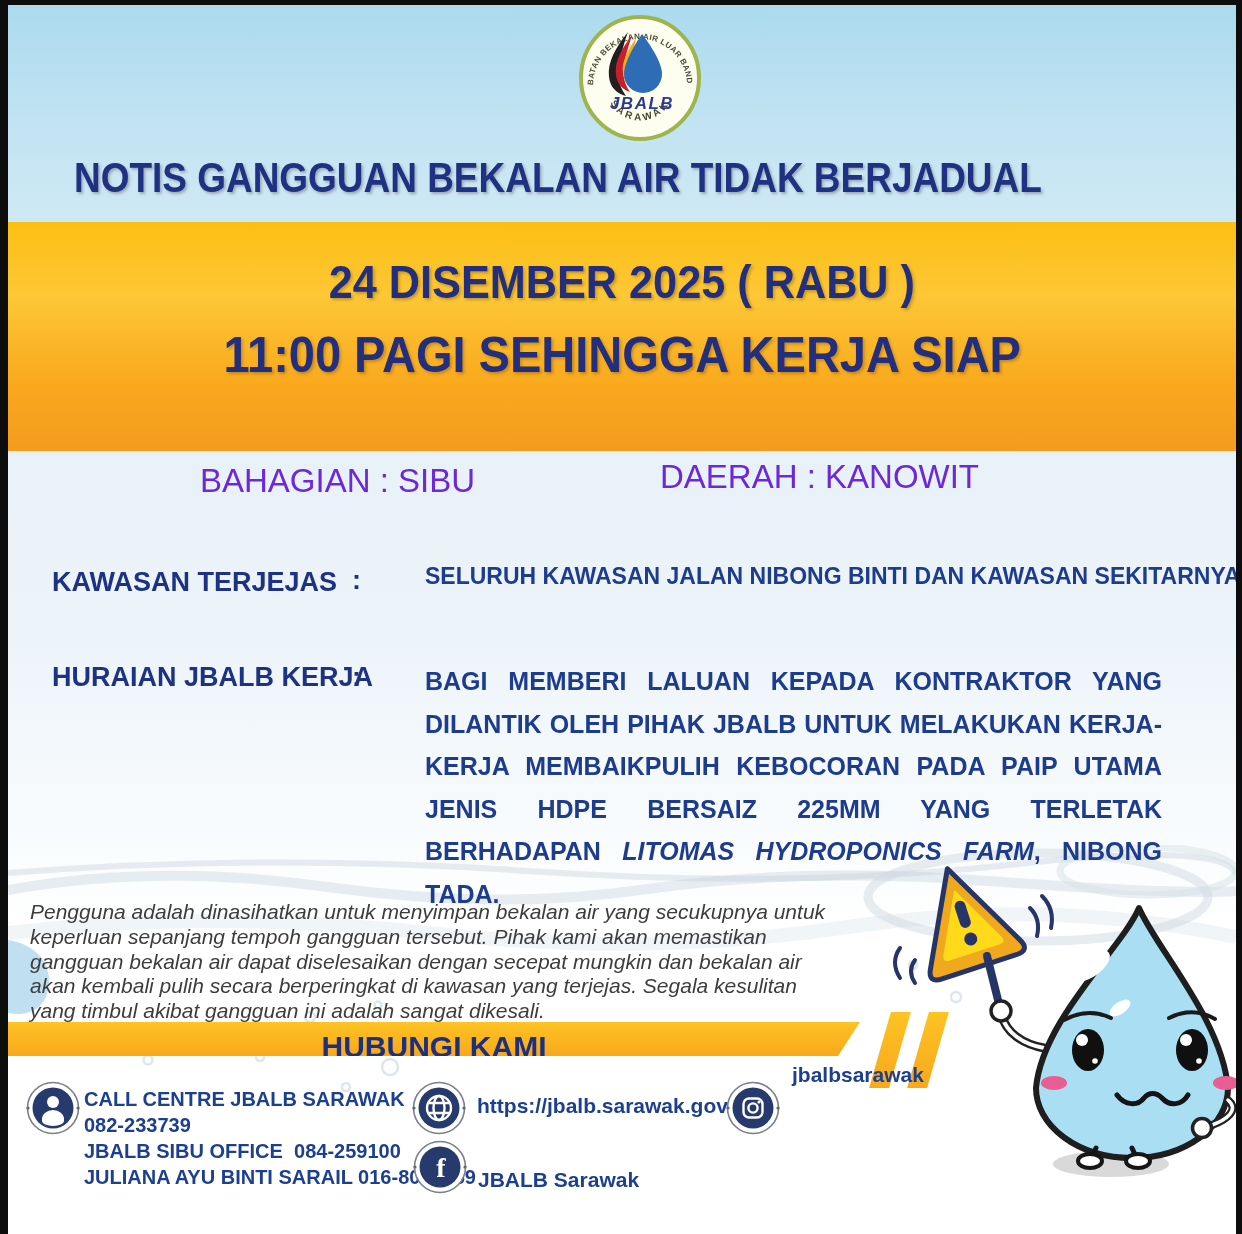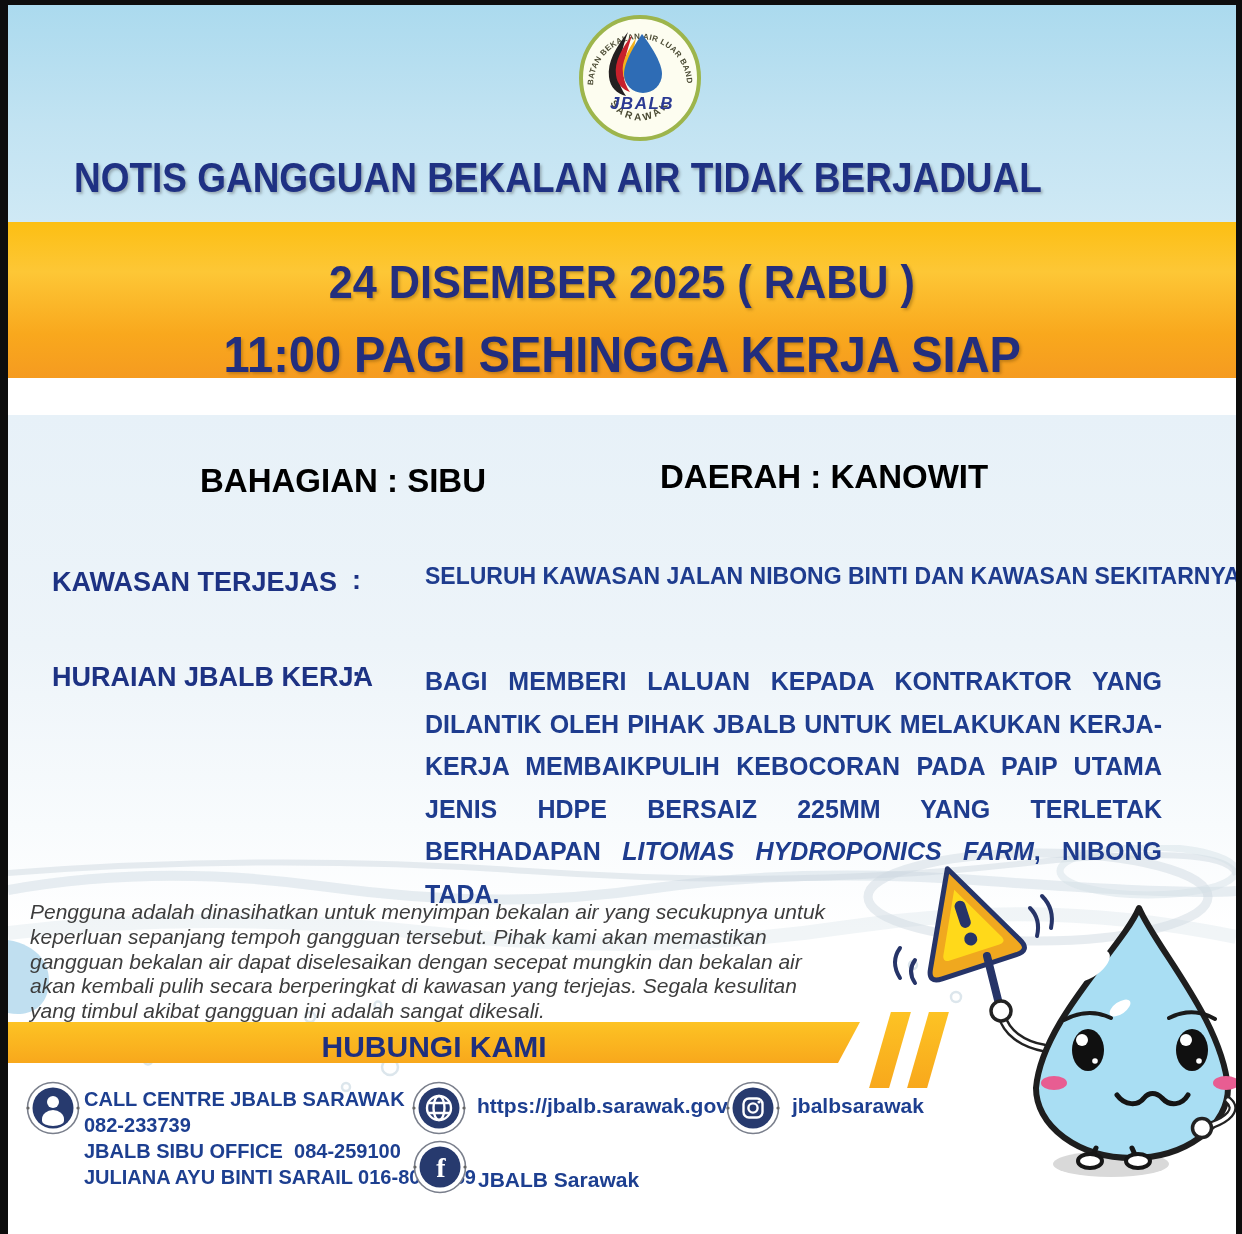--- a/index.html
+++ b/index.html
@@ -8,37 +8,37 @@
   .abs{position:absolute;}
   .frame{background:#0d0d0d;z-index:9;}
   .header-bg{left:8px;top:5px;width:1228px;height:217px;
     background:linear-gradient(180deg,#abdaee 0%,#c2e3f2 55%,#cfe9f5 100%);z-index:0;}
   .main-bg{left:8px;top:415px;width:1228px;height:819px;
     background:linear-gradient(180deg,#e7f1f8 0%,#edf4f9 28%,#f8fbfd 50%,#ffffff 63%);z-index:0;}
   .title{left:8px;top:154px;width:1070px;text-align:center;color:#1f3183;
     font-size:42px;font-weight:bold;z-index:2;text-shadow:2px 2px 3px rgba(60,60,60,.35);}
   .squeeze{display:inline-block;transform:scaleX(.88);transform-origin:center;white-space:nowrap;}
   .squeeze95{display:inline-block;transform:scaleX(.94);transform-origin:center;white-space:nowrap;}
-  .banner{left:8px;top:222px;width:1228px;height:156px;z-index:1;
+  .banner{left:8px;top:222px;width:1228px;height:229px;z-index:1;
     background:linear-gradient(180deg,#fcbf13 0%,#fdc736 32%,#f9a81d 72%,#f59b20 100%);
     text-align:center;color:#232e7d;font-weight:bold;}
   .banner-line1{margin-top:33px;font-size:46px;text-shadow:2px 2px 3px rgba(80,50,0,.3);}
   .banner-line2{margin-top:17px;font-size:50px;text-shadow:2px 2px 3px rgba(80,50,0,.3);}
-  .region{color:#000000;font-weight:bold;font-size:33px;z-index:2;white-space:nowrap;}
+  .region{color:#6d28d9;font-weight:normal;font-size:33px;z-index:2;white-space:nowrap;}
   .lbl{color:#1d3283;font-weight:bold;font-size:27px;z-index:2;white-space:nowrap;}
   .val{color:#1e3c8e;font-weight:bold;z-index:2;}
   .kawasan-value{left:425px;top:563px;font-size:23px;white-space:nowrap;}
   .huraian-text{left:425px;top:660px;width:737px;font-size:25px;line-height:1.7;
     text-align:justify;}
   .advisory{left:30px;top:900px;width:812px;font-size:21px;font-style:italic;
     color:#3d3d3d;line-height:1.18;z-index:3;}
-  .hubungi-bar{left:8px;top:1022px;width:852px;height:41px;z-index:2;
+  .hubungi-bar{left:8px;top:1022px;width:852px;height:34px;z-index:2;
     background:linear-gradient(180deg,#fdc324 0%,#f8a81c 100%);
     clip-path:polygon(0 0,100% 0,calc(100% - 22px) 100%,0 100%);
-    text-align:center;}
+    text-align:center;text-decoration:underline;}
   .hubungi-text{line-height:50px;font-size:30px;font-weight:bold;color:#1e2f7e;}
   .stripe{width:20px;height:76px;z-index:2;transform:skewX(-16deg);
     background:linear-gradient(180deg,#fdc324,#f8a81c);}
   .phone-block{left:84px;top:1086px;z-index:3;color:#1d3f90;font-weight:bold;font-size:20px;}
   .phone-line{height:26px;line-height:26px;white-space:pre-wrap;}
   .contact-label{color:#1d3f90;font-weight:bold;font-size:21px;z-index:3;white-space:nowrap;}
   svg{display:block;}
   .z1{z-index:1}.z2{z-index:2}.z3{z-index:3}.z4{z-index:4}
 </style>
 </head>
@@ -168,21 +168,21 @@
 
   <svg class="abs z3" style="left:726px;top:1081px;" width="54" height="54" viewBox="0 0 54 54">
     <circle cx="27" cy="27" r="25.5" fill="#ffffff" stroke="#7a7f8c" stroke-width="1.6"></circle>
     <circle cx="2" cy="27" r="1.6" fill="#666"></circle>
       <circle cx="52" cy="27" r="1.6" fill="#666"></circle>
     <circle cx="27" cy="27" r="20.5" fill="#273a6e"></circle>
     <rect x="17.5" y="17.5" width="19" height="19" rx="5.5" stroke="#ffffff" stroke-width="2.4" fill="none"></rect>
     <circle cx="27" cy="27" r="4.6" stroke="#ffffff" stroke-width="2.4" fill="none"></circle>
     <circle cx="33" cy="21" r="1.6" fill="#ffffff"></circle>
   </svg>
-  <div class="abs contact-label" style="left:792px;top:1094px;text-align:right;">jbalbsarawak</div>
+  <div class="abs contact-label" style="left:792px;top:1063px;text-align:right;">jbalbsarawak</div>
 
   <svg class="abs z4" style="left:884px;top:848px;" width="352" height="380" viewBox="0 0 352 380">
     <ellipse cx="227" cy="316" rx="58" ry="13" fill="#d9d9d9"></ellipse>
 
     <g transform="rotate(-18 81 75)">
       <path d="M81,18 L128,108 Q135,121 120,121 L42,121 Q27,121 34,108 Z" fill="#f0a81f" stroke="#263468" stroke-width="5" stroke-linejoin="round"></path>
       <path d="M81,40 L112,100 Q114,106 107,106 L55,106 Q48,106 50,100 Z" fill="#ffd91a"></path>
       <rect x="76" y="52" width="11" height="28" rx="5.5" fill="#263468"></rect>
       <circle cx="81.5" cy="92" r="6.5" fill="#263468"></circle>
     </g>

